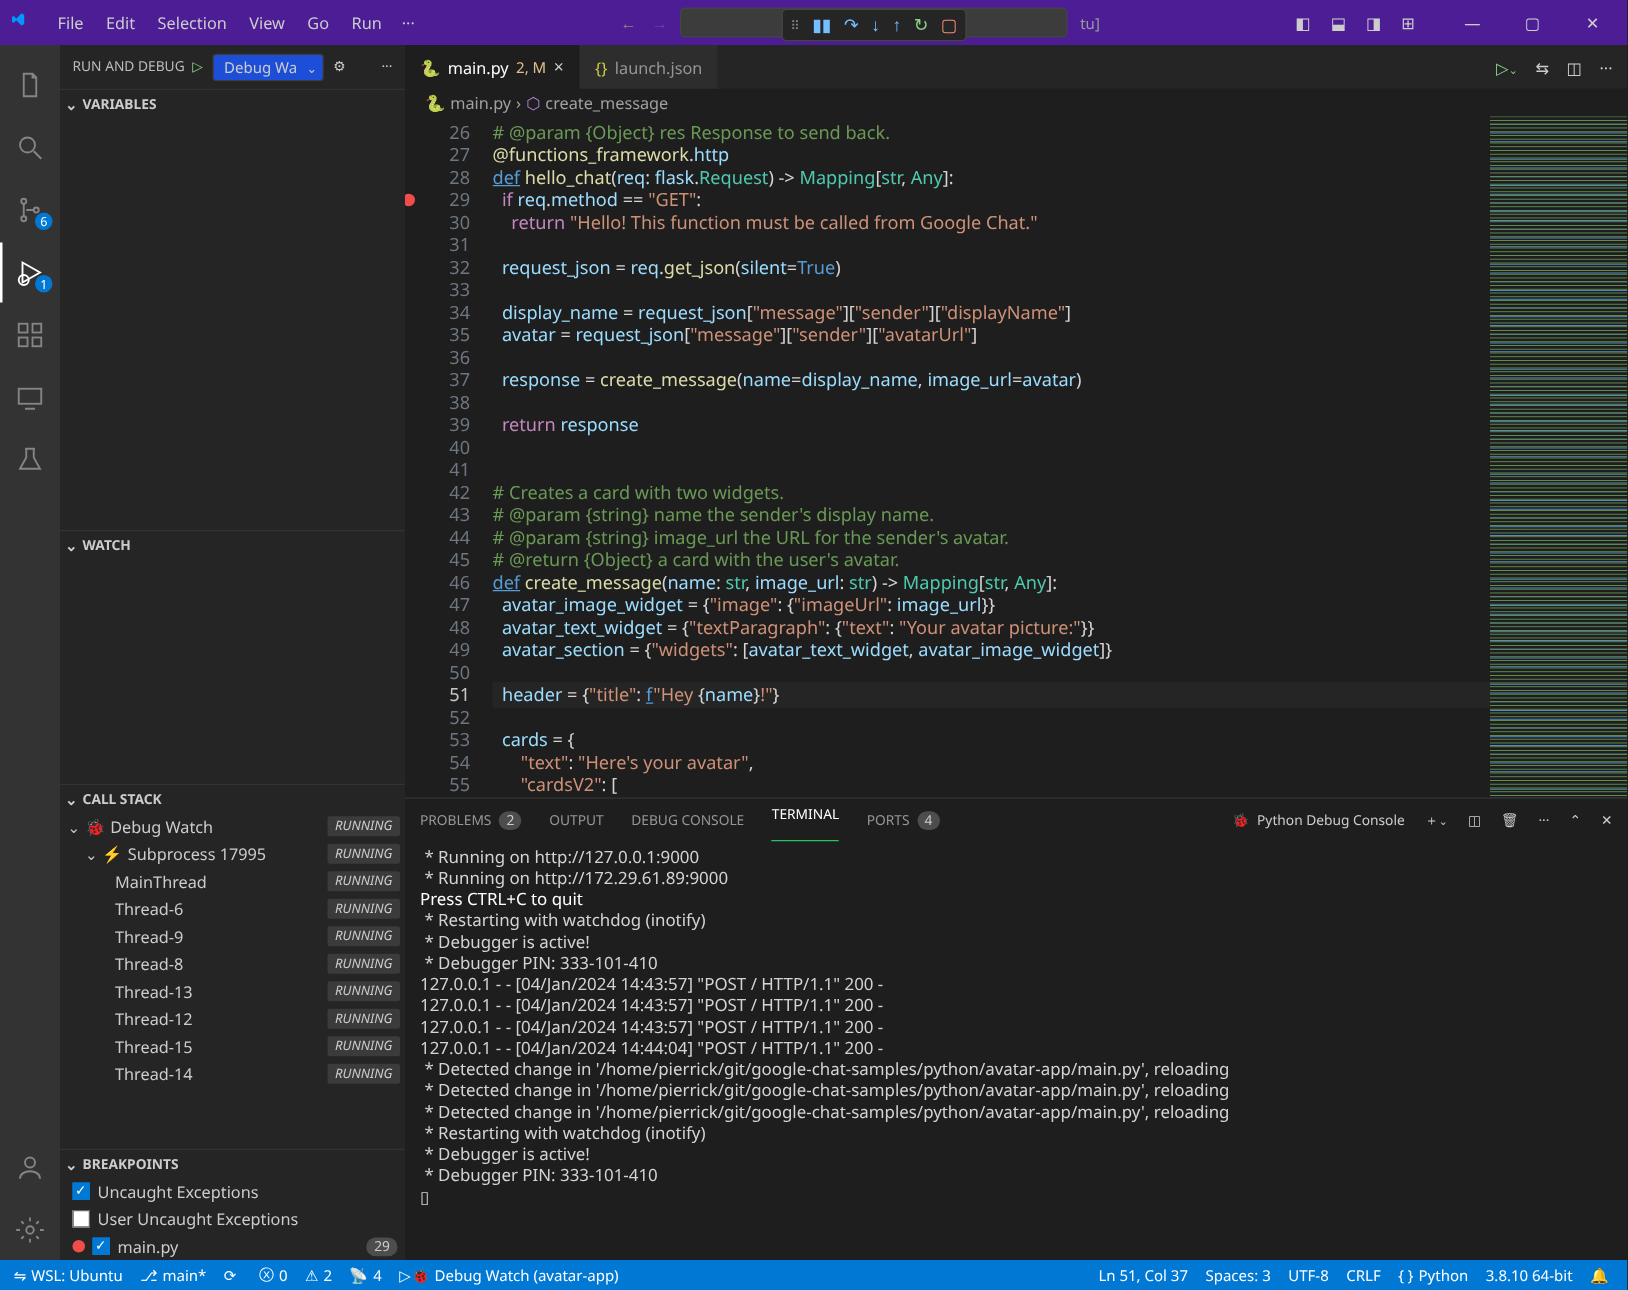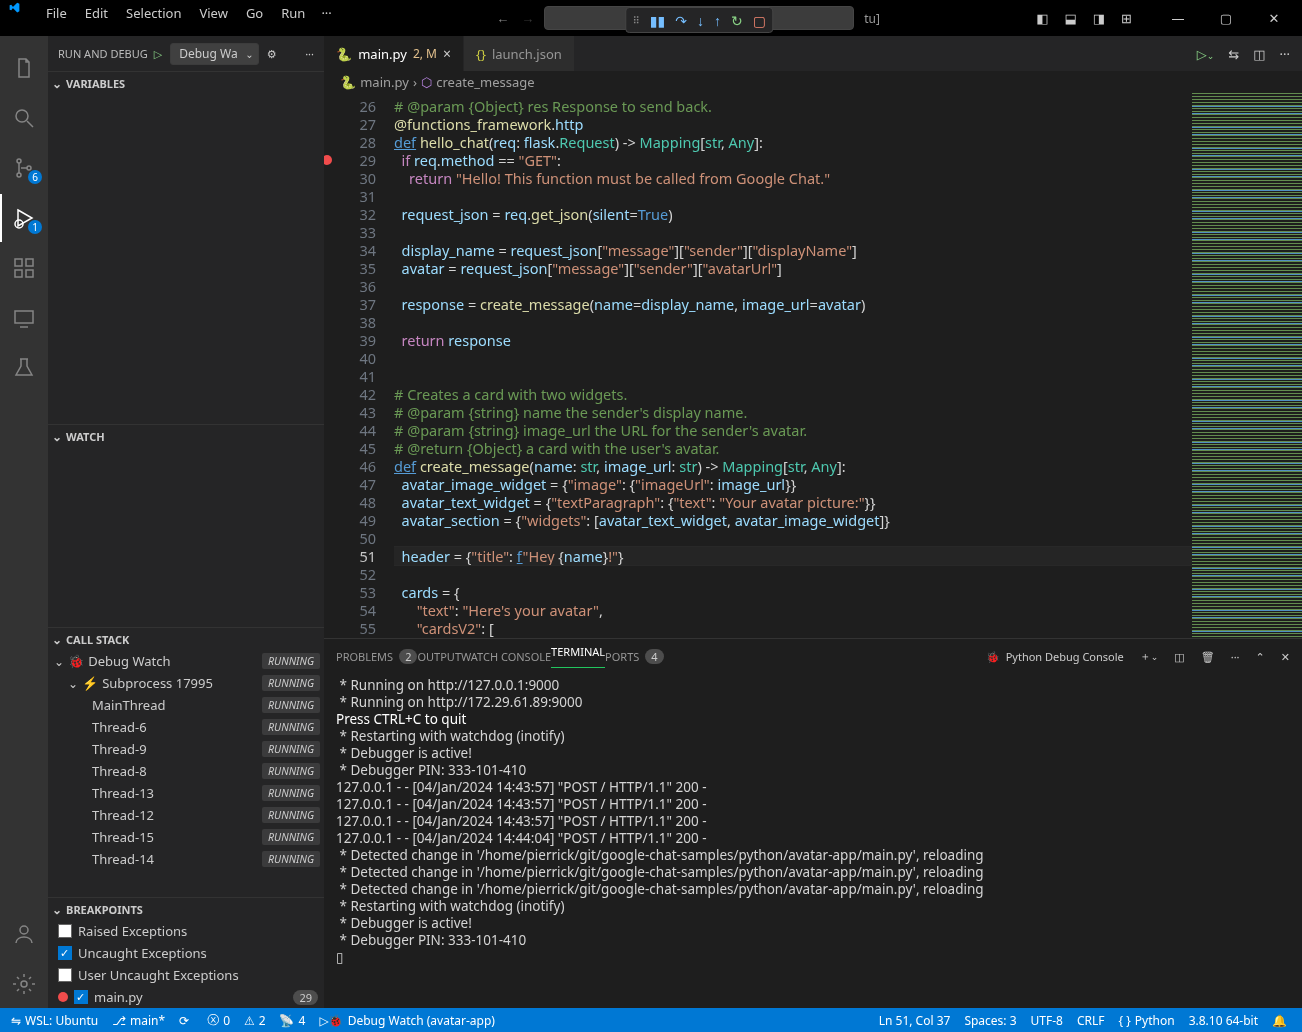--- a/index.html
+++ b/index.html
@@ -1,17 +1,17 @@
 <!DOCTYPE html>
 <html><head>
 <meta charset="utf-8">
 <style>
 * { margin:0; padding:0; box-sizing:border-box; font-family:"Segoe UI",system-ui,sans-serif; }
 body { width:1302px; height:1032px; background:#1e1e1e; color:#cccccc; font-size:13px; overflow:hidden; display:flex; flex-direction:column; }
-.titlebar { height:36px; background:#000000; display:flex; padding:0 8px; color:#ccc; }
+.titlebar { height:36px; background:#4c1d95; display:flex; align-items:center; padding:0 8px; color:#ccc; }
 .titlebar .logo { width:20px; height:20px; margin-right:10px; color:#0098ff; }
 .menu { display:flex; gap:2px; }
 .menu-item { padding:4px 8px; font-size:13px; cursor:default; border-radius:4px; }
 .dots { padding:4px 8px; }
 .title-center { flex:1; display:flex; justify-content:center; align-items:center; gap:10px; }
 .nav-arrows { display:flex; gap:12px; color:#888; }
 .searchbox { width:310px; height:24px; background:#3c3c3c; border:1px solid #454545; border-radius:4px; position:relative; }
 .debug-toolbar { position:absolute; left:50%; top:0; transform:translateX(-50%); background:#252526; border:1px solid #454545; border-radius:4px; padding:3px 6px; display:flex; gap:10px; align-items:center; height:26px; }
 .debug-toolbar .handle { color:#888; font-size:10px; }
 .debug-toolbar .dbg-icon { cursor:pointer; font-size:14px; }
@@ -24,21 +24,21 @@
 .activity-bar { width:48px; background:#333333; display:flex; flex-direction:column; align-items:center; padding-top:8px; gap:2px; }
 .act-icon { width:48px; height:48px; display:flex; align-items:center; justify-content:center; color:#858585; font-size:24px; cursor:pointer; position:relative; }
 .act-icon.active { color:#fff; }
 .act-icon.active::before { content:""; position:absolute; left:0; top:0; bottom:0; width:2px; background:#fff; }
 .act-badge { position:absolute; bottom:8px; right:6px; background:#0078d4; color:#fff; font-size:10px; border-radius:8px; min-width:14px; height:14px; display:flex; align-items:center; justify-content:center; padding:0 3px; }
 .activity-spacer { flex:1; }
 
 .sidebar { width:276px; background:#252526; display:flex; flex-direction:column; }
 .side-header { height:35px; display:flex; align-items:center; padding:0 10px; font-size:11px; color:#bbb; }
 .side-header .title { font-weight:400; }
-.launch-select { margin-left:8px; background:#404040; border:1px solid #3c3c3c; color:#ccc; font-size:12px; height:22px; padding:0 20px 0 8px; border-radius:3px; display:flex; align-items:center; position:relative; }
+.launch-select { margin-left:8px; background:#1d4ed8; border:1px solid #3c3c3c; color:#ccc; font-size:12px; height:22px; padding:0 20px 0 8px; border-radius:3px; display:flex; align-items:center; position:relative; }
 .play-green { color:#89d185; margin-left:6px; }
 .section { border-top:1px solid #333; }
 .section-hdr { height:22px; display:flex; align-items:center; padding:0 4px; font-size:11px; font-weight:700; color:#ccc; cursor:pointer; }
 .section-hdr .chev { font-size:12px; margin-right:4px; }
 .section-body { flex:1; overflow:auto; font-size:13px; }
 .callstack-item { display:flex; align-items:center; height:22px; padding-left:6px; }
 .callstack-item .chev { width:14px; font-size:12px; color:#ccc; }
 .callstack-item .bug { color:#ccc; font-size:13px; margin-right:4px; }
 .run-badge { margin-left:auto; background:#3b3b3c; color:#ccc; font-size:10.5px; padding:1px 6px; border-radius:2px; margin-right:4px; font-style:italic; }
 .thread-row { display:flex; align-items:center; height:22px; padding-left:44px; }
@@ -76,21 +76,21 @@
 .c-fn { color:#dcdcaa; }
 .c-prm { color:#9cdcfe; }
 .c-type { color:#4ec9b0; }
 .c-str { color:#ce9178; }
 .c-var { color:#9cdcfe; }
 .c-op { color:#d4d4d4; }
 .c-const { color:#569cd6; }
 .minimap { width:110px; background:#1e1e1e; border-left:0; opacity:0.9; background-image:linear-gradient(#6a9955 1px,transparent 1px),linear-gradient(#569cd6 1px,transparent 1px); background-size:100% 3px,100% 7px; background-position:6px 6px,6px 20px; filter:blur(0.3px); }
 
 .panel { height:370px; border-top:1px solid #333; display:flex; flex-direction:column; background:#1e1e1e; }
-.panel-tabs { height:34px; display:flex; align-items:center; padding:0 12px; font-size:11px; color:#969696; }
+.panel-tabs { height:34px; display:flex; padding:0 12px; font-size:11px; color:#969696; gap:22px; }
 .panel-tabs .pt { display:flex; align-items:center; gap:6px; cursor:pointer; }
 .panel-tabs .pt.active { color:#fff; border-bottom:1px solid #22c55e; padding-bottom:8px; }
 .panel-tabs .cnt { background:#4d4d4d; color:#ccc; font-size:11px; border-radius:9px; padding:0 6px; }
 .panel-right { margin-left:auto; display:flex; gap:16px; color:#ccc; align-items:center; }
 .panel-right .pyconsole { display:flex; gap:6px; align-items:center; }
 .term { flex:1; font-family:"Consolas",monospace; font-size:13.5px; line-height:17px; padding:4px 12px; overflow:auto; white-space:pre; color:#d4d4d4; }
 .term .t-yellow { color:#ffffff; }
 
 .statusbar { height:24px; background:#0078d4; display:flex; align-items:center; color:#fff; font-size:12px; padding:0 4px; }
 .statusbar .seg { padding:0 7px; display:flex; align-items:center; gap:4px; height:100%; }
@@ -292,24 +292,20 @@
           </div>
         </div>
     </div>
 
     <div class="section">
       <div class="section-hdr">
           <span class="chev">⌄</span>
           <span>BREAKPOINTS</span>
         </div>
       <div id="breakpoints-body">
-          <div class="bp-row">
-            <span class="bp-check"></span>
-            <span>Raised Exceptions</span>
-          </div>
           <div class="bp-row">
             <span class="bp-check checked"></span>
             <span>Uncaught Exceptions</span>
           </div>
           <div class="bp-row">
             <span class="bp-check"></span>
             <span>User Uncaught Exceptions</span>
           </div>
           <div class="bp-row">
             <span class="bp-dot"></span>
@@ -387,21 +383,21 @@
     <div class="panel">
       <div class="panel-tabs" id="panel-tabs">
           <div class="pt">
             <span>PROBLEMS</span>
             <span class="cnt">2</span>
           </div>
           <div class="pt">
             <span>OUTPUT</span>
           </div>
           <div class="pt">
-            <span>WATCH CONSOLE</span>
+            <span>DEBUG CONSOLE</span>
           </div>
           <div class="pt active">
             <span>TERMINAL</span>
           </div>
           <div class="pt">
             <span>PORTS</span>
             <span class="cnt">4</span>
           </div>
         <div class="panel-right">
           <span class="pyconsole">

